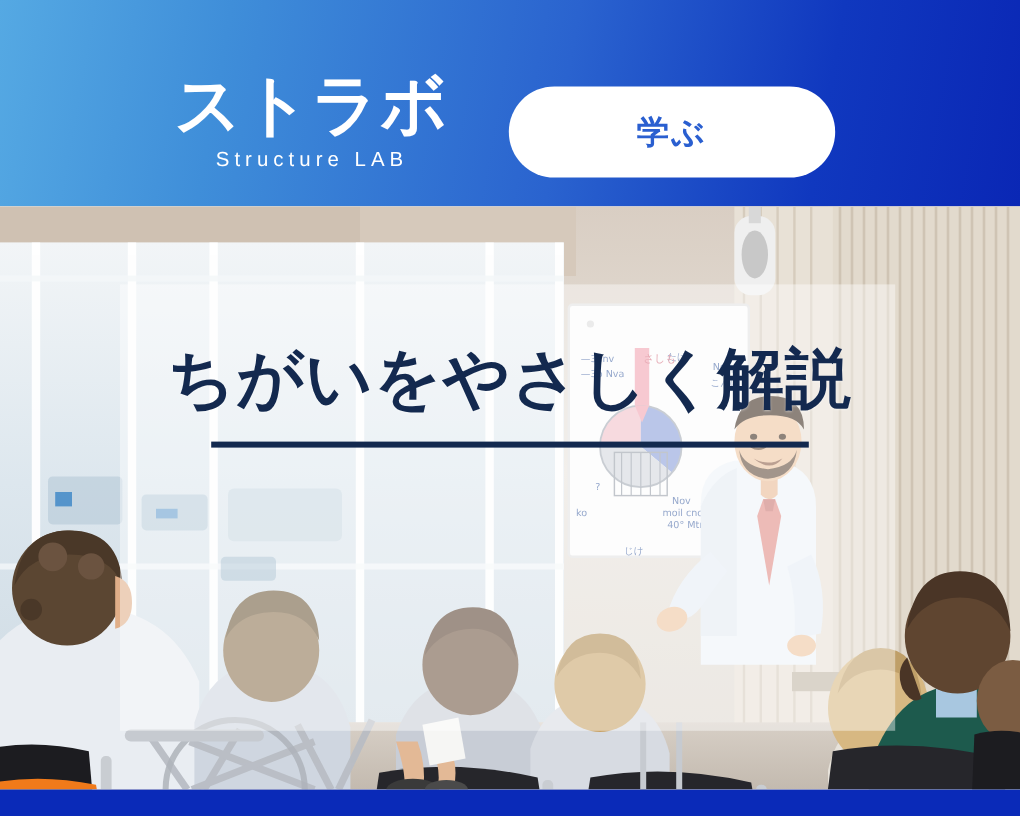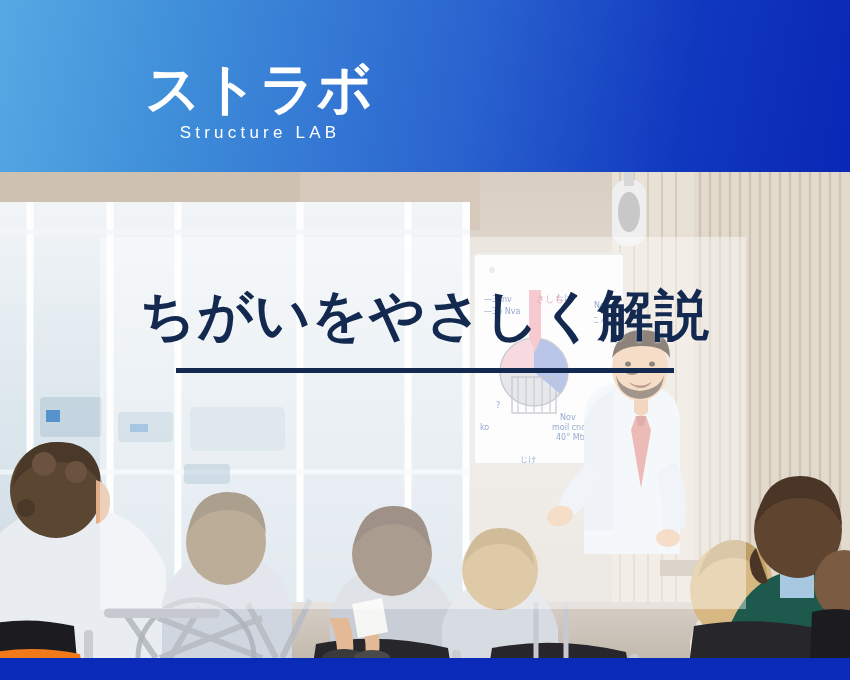--- a/index.html
+++ b/index.html
@@ -132,20 +132,23 @@
 
 <div class="canvas">
 
   <div class="header">
 
     <div class="logo-block">
       <div class="logo-mark">ストラボ</div>
       <div class="logo-sub">Structure LAB</div>
     </div>
 
+    <div class="learn-btn">
+      <span class="learn-btn-label">学ぶ</span>
+    </div>
 
   </div>
 
   <div class="photo">
     <svg viewBox="0 0 850 486" preserveAspectRatio="none">
       <defs>
         <linearGradient id="wallG" x1="0" y1="0" x2="0" y2="1">
           <stop offset="0%" stop-color="#d9cec3"></stop>
           <stop offset="45%" stop-color="#e8e3dc"></stop>
           <stop offset="100%" stop-color="#ddd6cd"></stop>

